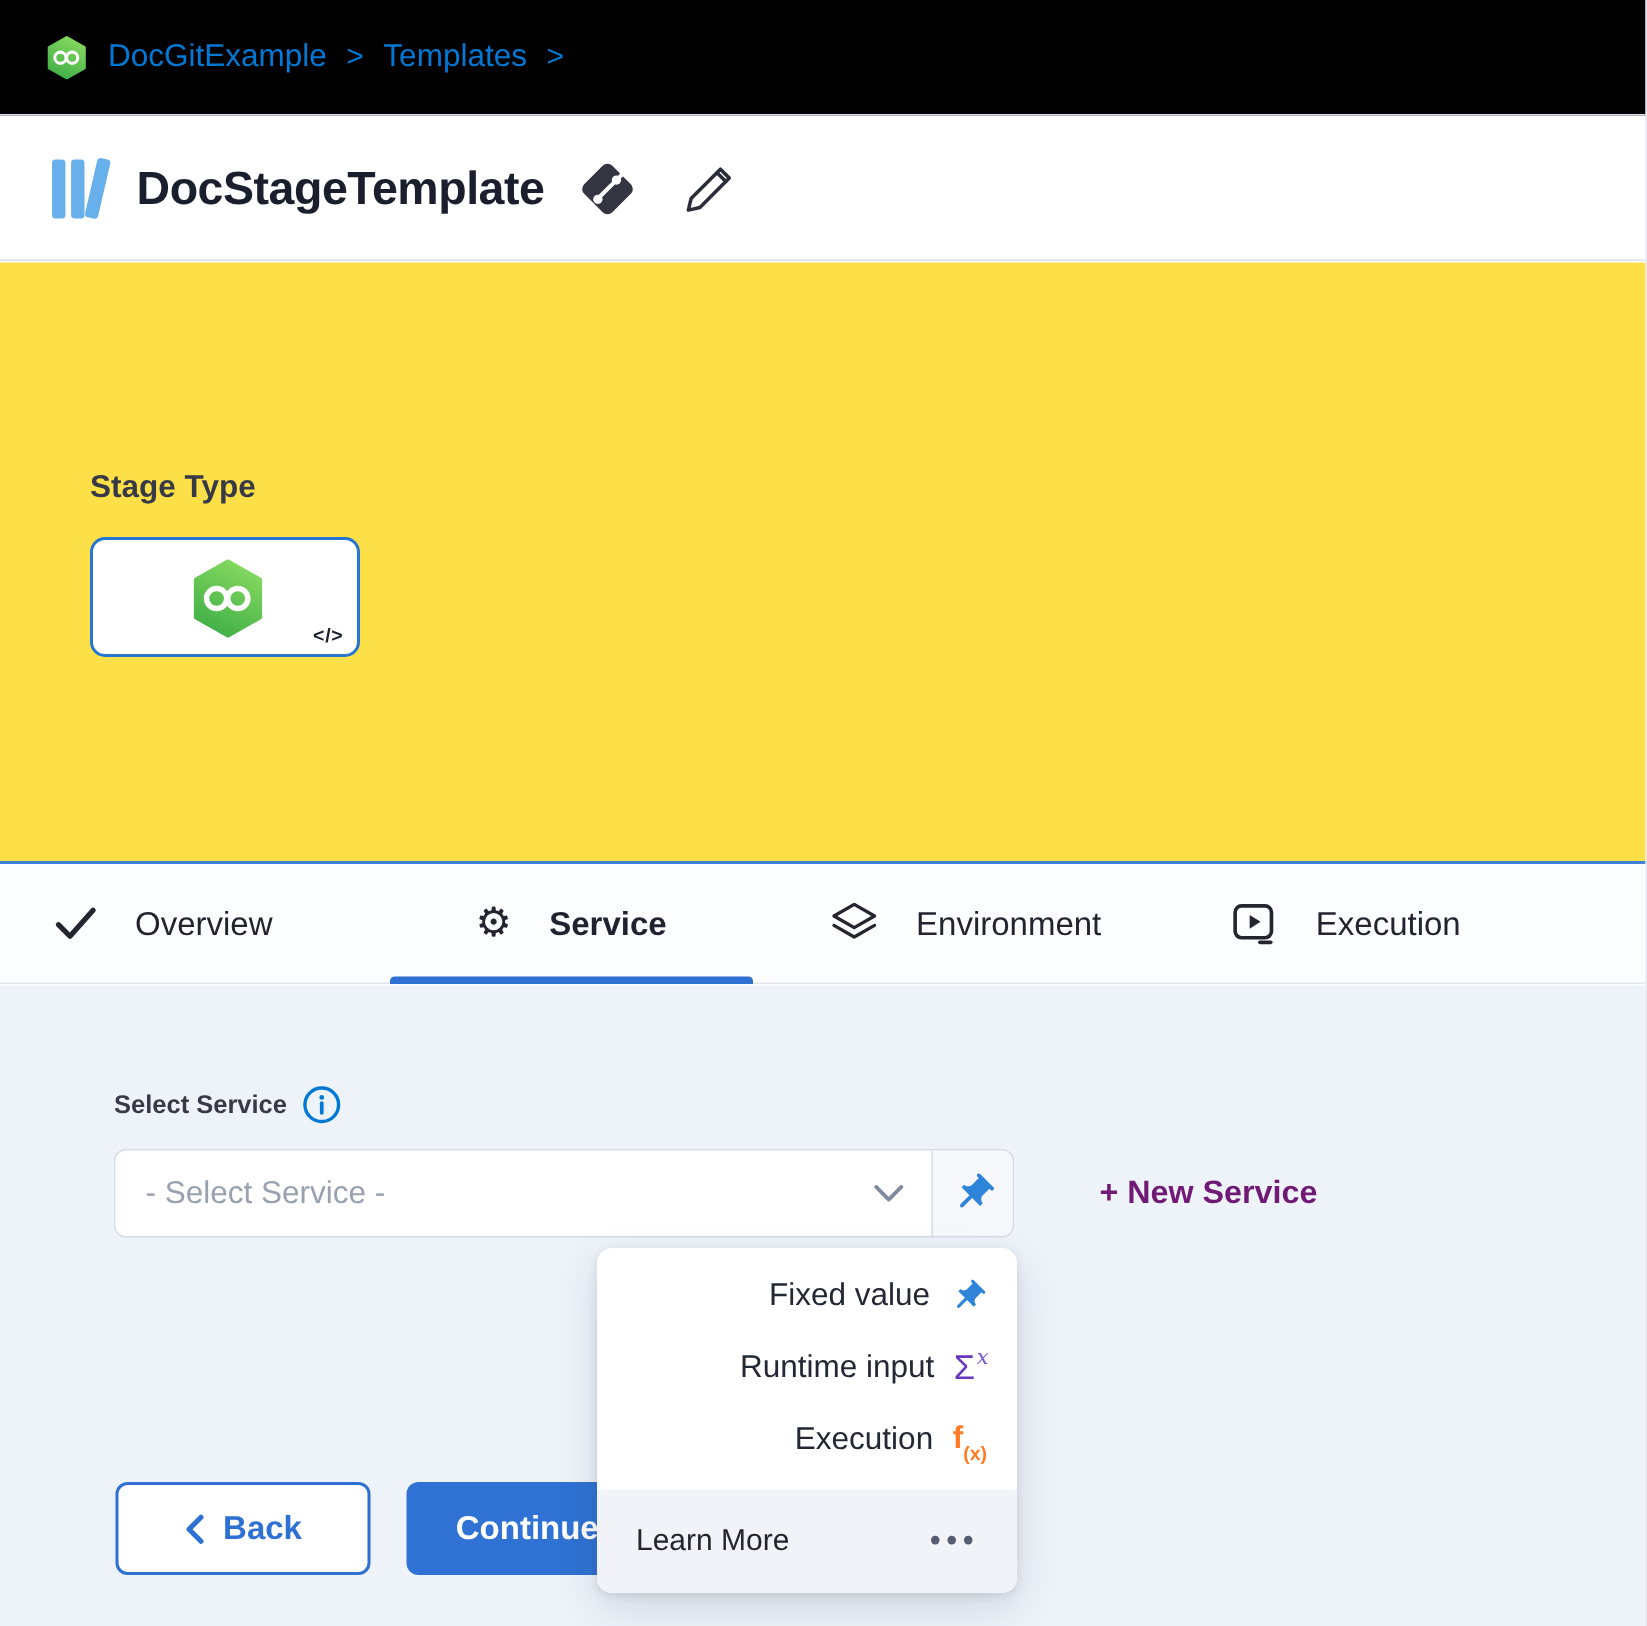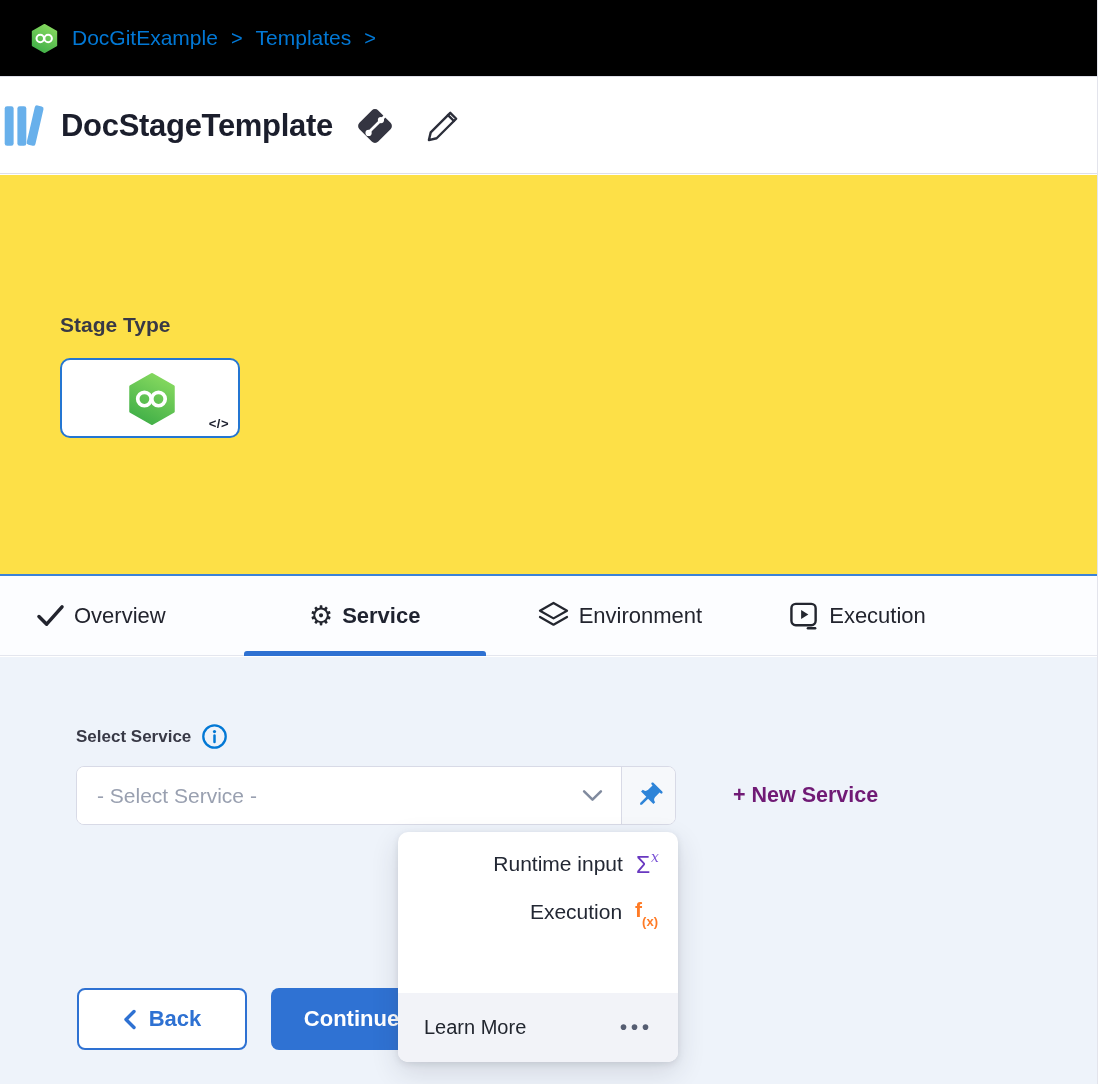--- a/index.html
+++ b/index.html
@@ -16,21 +16,21 @@
     background:#000000; border-bottom:1px solid #dedfe9;
     display:flex; align-items:center; padding-left:30px; gap:13px;
   }
   .crumb-link { font-size:21px; color:#0278d5; text-decoration:none; cursor:pointer; }
   .crumb-sep  { font-size:20px; color:#0278d5; font-weight:400; }
 
   
   .title-bar {
     position:absolute; top:78px; left:0; right:0; height:96px;
     background:#ffffff; border-bottom:1px solid #dedfe9;
-    display:flex; align-items:center; 
+    display:flex; align-items:center; padding-left:30px;
   }
   .page-title { font-size:31px; font-weight:700; color:#1b1e2c; margin-left:14px; letter-spacing:-0.3px; }
   .git-badge  { margin-left:20px; display:flex; }
   .edit-btn   { margin-left:22px; background:none; border:none; cursor:pointer; display:flex; padding:4px; }
 
   
   .stage-section {
     position:absolute; top:175px; left:0; right:0; height:399px;
     background:#fde047;
   }
@@ -49,21 +49,21 @@
     font-size:13px; font-weight:700; color:#1b1e2c; letter-spacing:0.5px;
   }
 
   
   .tab-bar {
     position:absolute; top:574px; left:0; right:0; height:82px;
     background:#fcfdff; border-top:2px solid #3b82d8; border-bottom:1px solid #e4e6ee;
     display:flex; align-items:center;
   }
   .tab {
-    display:flex; align-items:center; gap:9px; height:100%;
+    display:flex; align-items:center; gap:25px; height:100%;
     font-size:22px; color:#22242e; cursor:pointer; position:relative;
   }
   .tab-overview    { margin-left:36px; }
   .tab-service     { margin-left:78px; width:242px; justify-content:center; font-weight:700; color:#1f2330; }
   .tab-service::after {
     content:""; position:absolute; left:0; right:0; bottom:-1px; height:5px;
     background:#2e71d2; border-radius:3px 3px 0 0;
   }
   .tab-environment { margin-left:51px; }
   .tab-execution   { margin-left:87px; }
@@ -298,20 +298,30 @@
       <span>Back</span>
     </button>
 
     <button class="continue-btn">
       <span>Continue</span>
     </button>
 
     <div class="type-menu">
       <div class="type-menu-items">
         <div class="type-item">
+          <span class="type-item-label">Fixed value</span>
+          <span style="display:flex;">
+            <svg width="25" height="25" viewBox="0 0 24 24" fill="#2e84d8">
+              <g transform="rotate(45 12 12)">
+                <path d="M16 9V4h1c.55 0 1-.45 1-1s-.45-1-1-1H7c-.55 0-1 .45-1 1s.45 1 1 1h1v5c0 1.66-1.34 3-3 3v2h5.97v7l1 1 1-1v-7H19v-2c-1.66 0-3-1.34-3-3z"></path>
+              </g>
+            </svg>
+          </span>
+        </div>
+        <div class="type-item">
           <span class="type-item-label">Runtime input</span>
           <span class="sigma-icon"><span>Σ</span><sup>x</sup></span>
         </div>
         <div class="type-item">
           <span class="type-item-label">Execution</span>
           <span class="fx-icon"><span>f</span><sub>(x)</sub></span>
         </div>
       </div>
       <div class="type-menu-footer">
         <span class="learn-more-label">Learn More</span>

